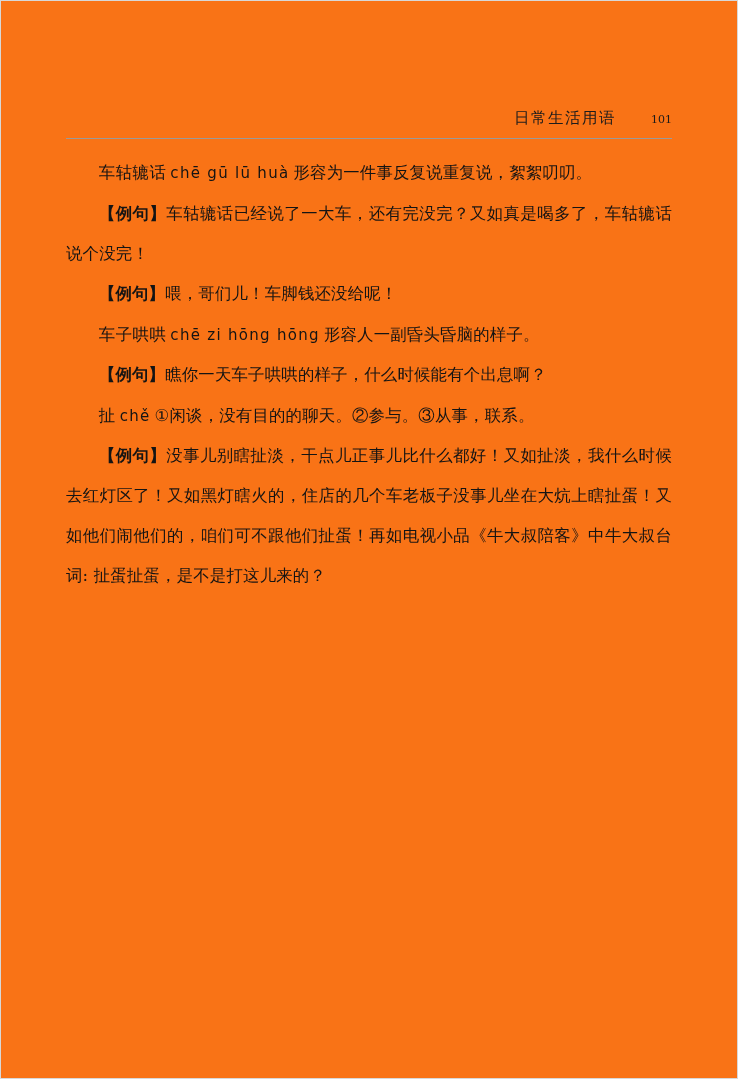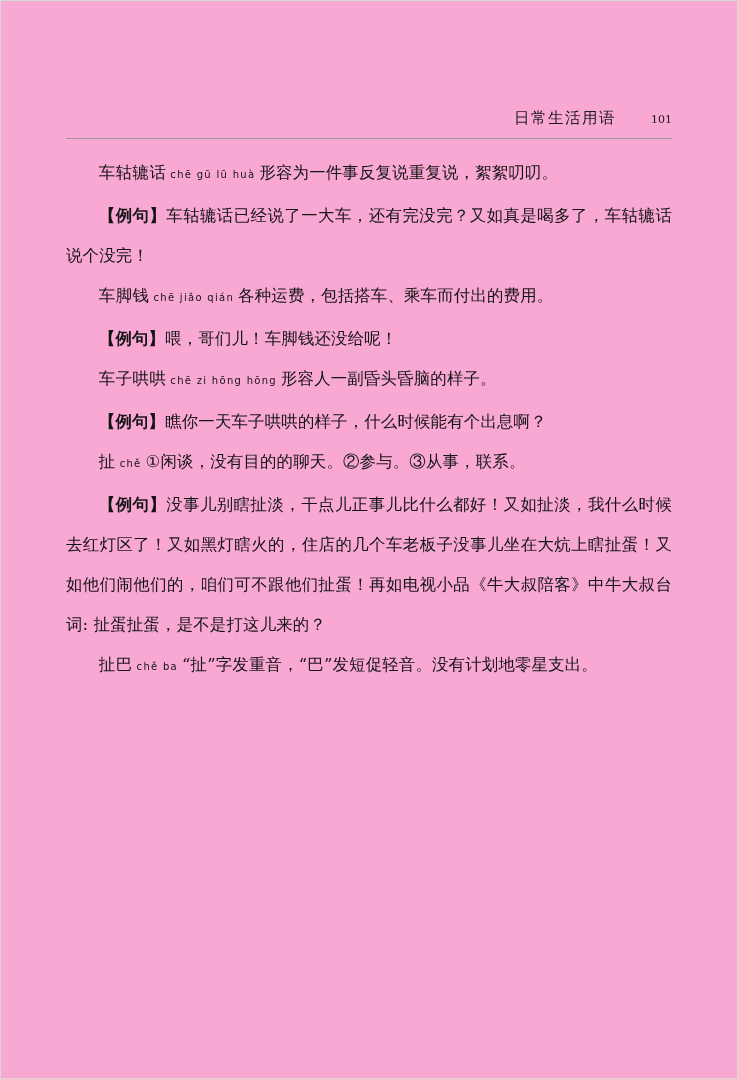--- a/index.html
+++ b/index.html
@@ -7,21 +7,21 @@
     padding: 0;
     background: #ffffff;
   }
   body {
     font-family: "DejaVu Sans", sans-serif;
   }
   .page {
     position: relative;
     width: 738px;
     height: 1079px;
-    background: #f9a8d4;
+    background: #f97316;
     box-sizing: border-box;
     overflow: hidden;
   }
   .page-frame {
     position: absolute;
     left: 0;
     top: 0;
     width: 738px;
     height: 1079px;
     border: 1px solid #d8d8d8;
@@ -68,21 +68,21 @@
     text-justify: inter-ideograph;
     text-indent: 2em;
     letter-spacing: 0.2px;
   }
   .entry-head {
     font-weight: normal;
     letter-spacing: 0.5px;
   }
   .pinyin {
     font-family: "DejaVu Sans", sans-serif;
-    font-size: 10px;
+    font-size: 15px;
     letter-spacing: 1.3px;
     padding: 0 4px;
   }
   .example-tag {
     font-family: "DejaVu Serif", serif;
     font-weight: bold;
     font-size: 16.4px;
   }
 </style>
 </head>
@@ -101,23 +101,20 @@
     <div class="body-text">
 
       <p class="para">
         <span class="entry-head">车轱辘话</span><span class="pinyin">chē gū lū huà</span><span>形容为一件事反复说重复说，絮絮叨叨。</span>
       </p>
 
       <p class="para">
         <span class="example-tag">【例句】</span><span>车轱辘话已经说了一大车，还有完没完？又如真是喝多了，车轱辘话说个没完！</span>
       </p>
 
-      <p class="para">
-        <span class="entry-head">车脚钱</span><span class="pinyin">chē jiǎo qián</span><span>各种运费，包括搭车、乘车而付出的费用。</span>
-      </p>
 
       <p class="para">
         <span class="example-tag">【例句】</span><span>喂，哥们儿！车脚钱还没给呢！</span>
       </p>
 
       <p class="para">
         <span class="entry-head">车子哄哄</span><span class="pinyin">chē zi hōng hōng</span><span>形容人一副昏头昏脑的样子。</span>
       </p>
 
       <p class="para">
@@ -127,19 +124,16 @@
       <p class="para">
         <span class="entry-head">扯</span><span class="pinyin">chě</span><span>①闲谈，没有目的的聊天。②参与。③从事，联系。</span>
       </p>
 
 
 
       <p class="para">
         <span class="example-tag">【例句】</span><span>没事儿别瞎扯淡，干点儿正事儿比什么都好！又如扯淡，我什么时候去红灯区了！又如黑灯瞎火的，住店的几个车老板子没事儿坐在大炕上瞎扯蛋！又如他们闹他们的，咱们可不跟他们扯蛋！再如电视小品《牛大叔陪客》中牛大叔台词: 扯蛋扯蛋，是不是打这儿来的？</span>
       </p>
 
-      <p class="para">
-        <span class="entry-head">扯巴</span><span class="pinyin">chě ba</span><span>“扯”字发重音，“巴”发短促轻音。没有计划地零星支出。</span>
-      </p>
 
     </div>
   </div>
 </div>
 
 </body></html>

